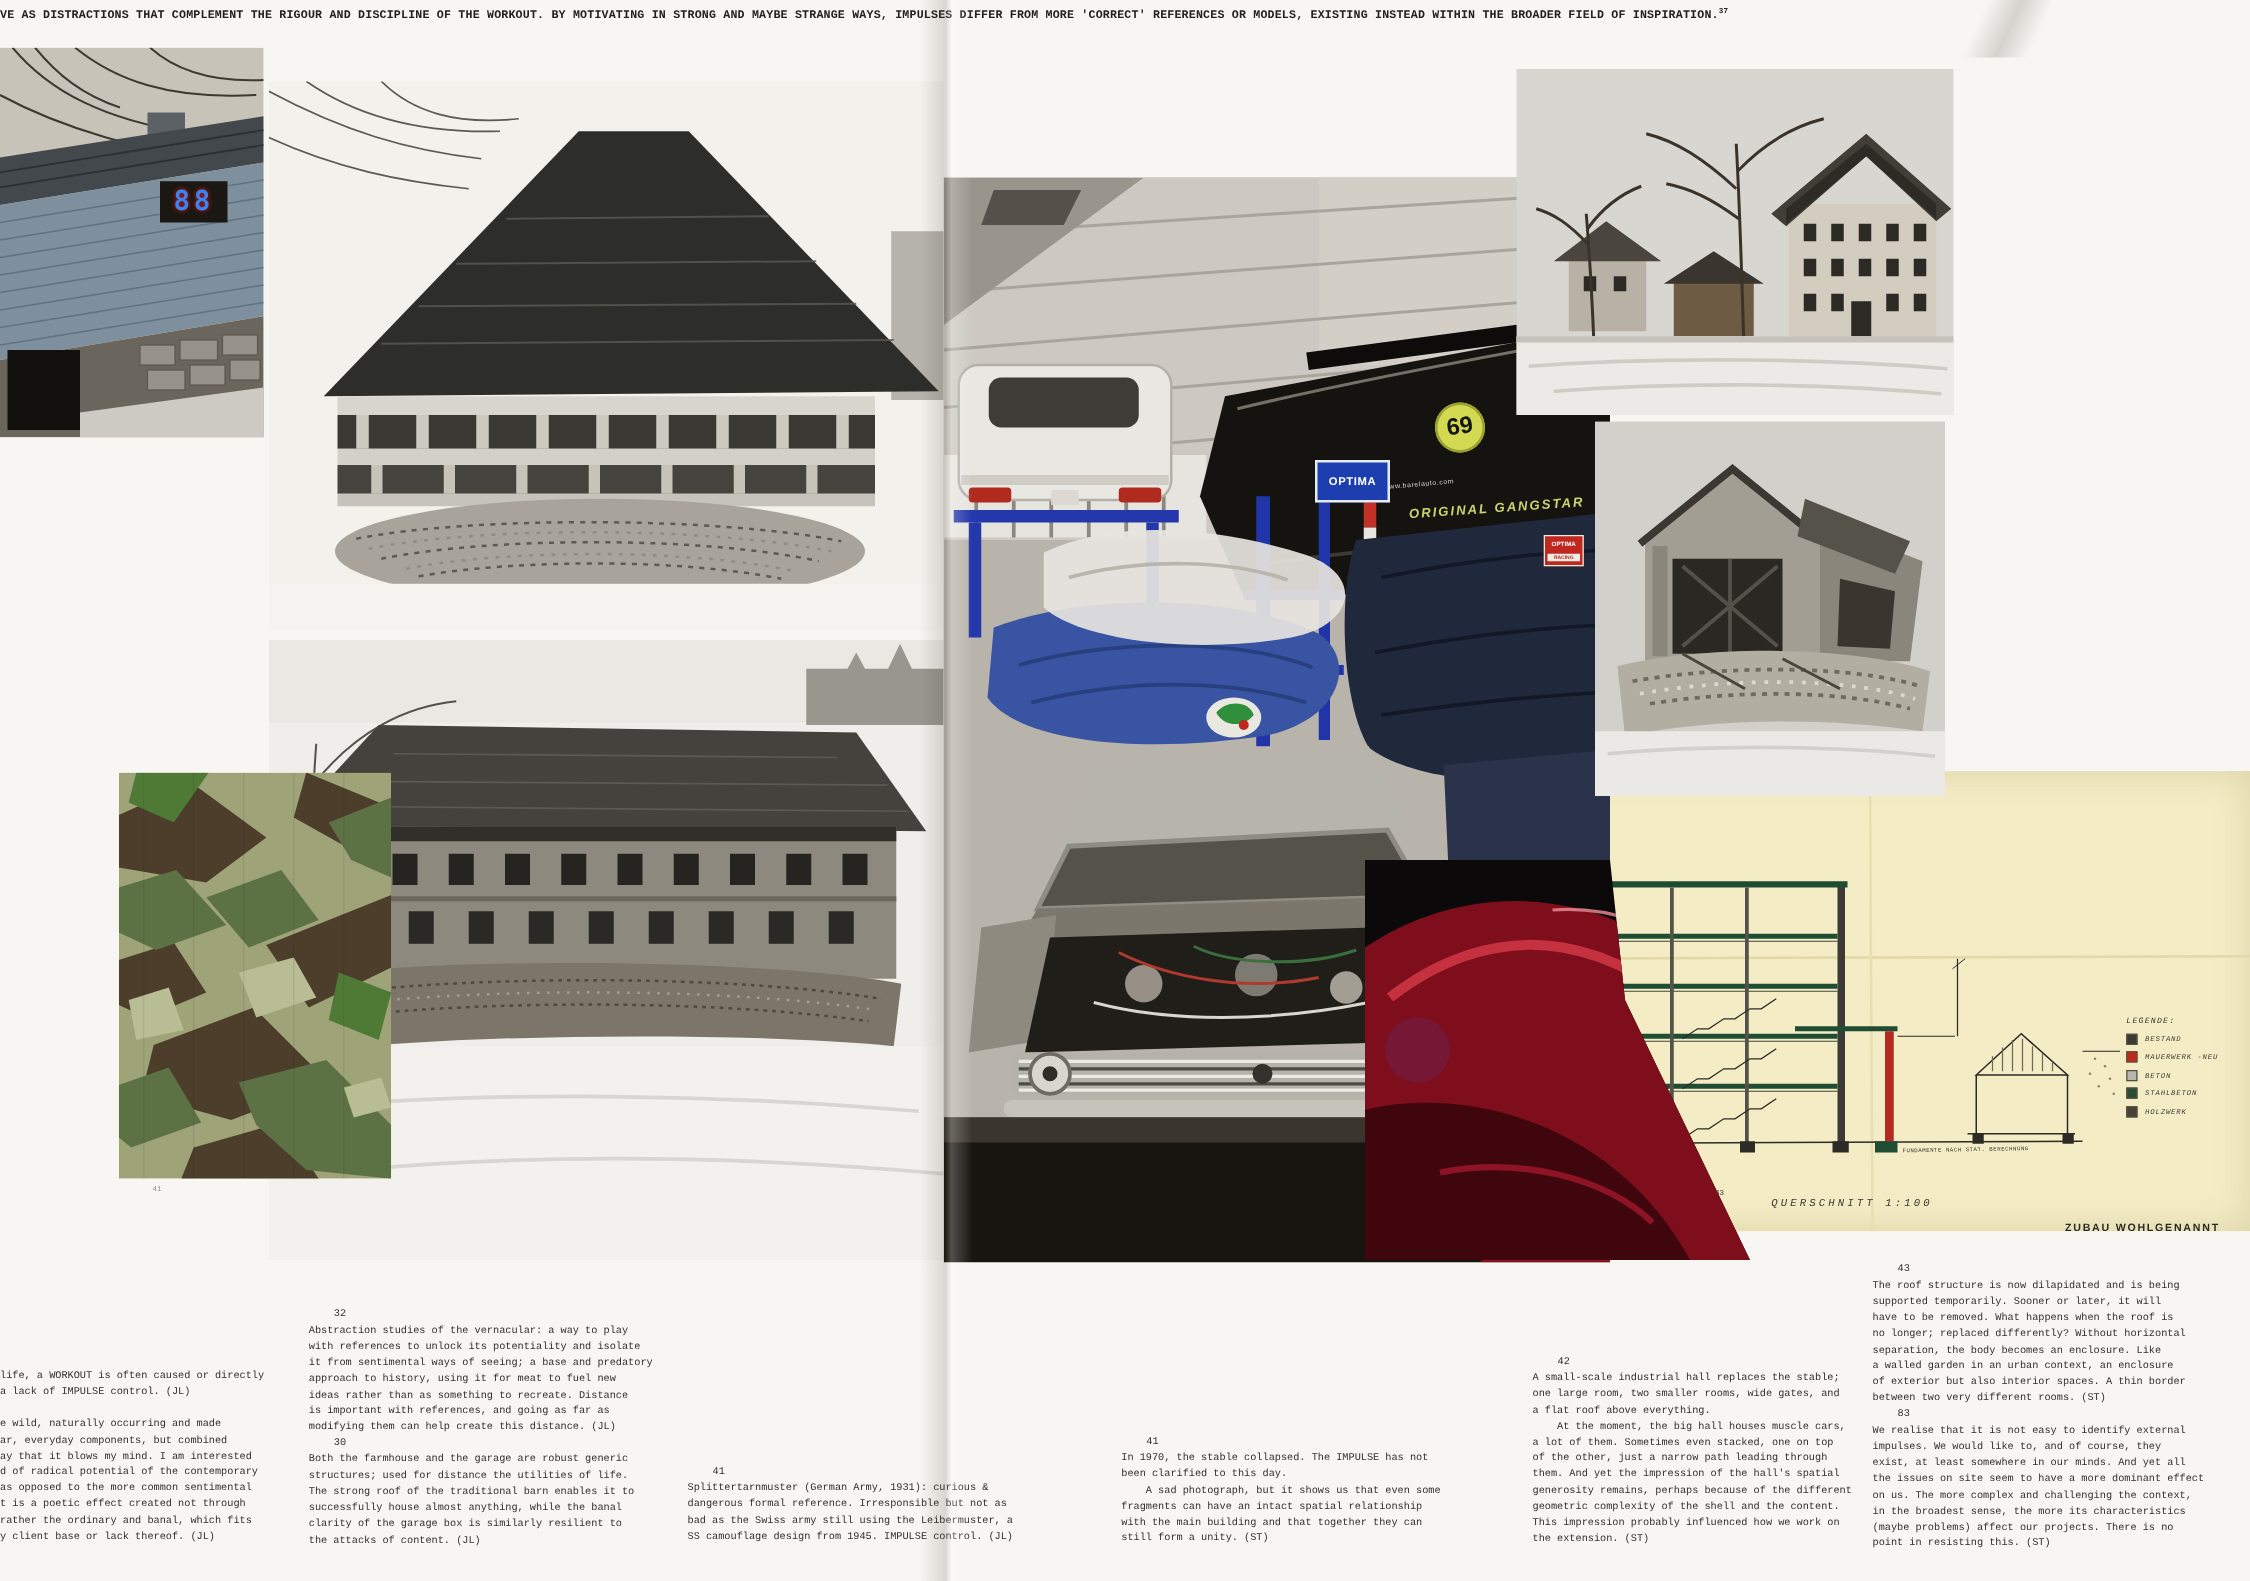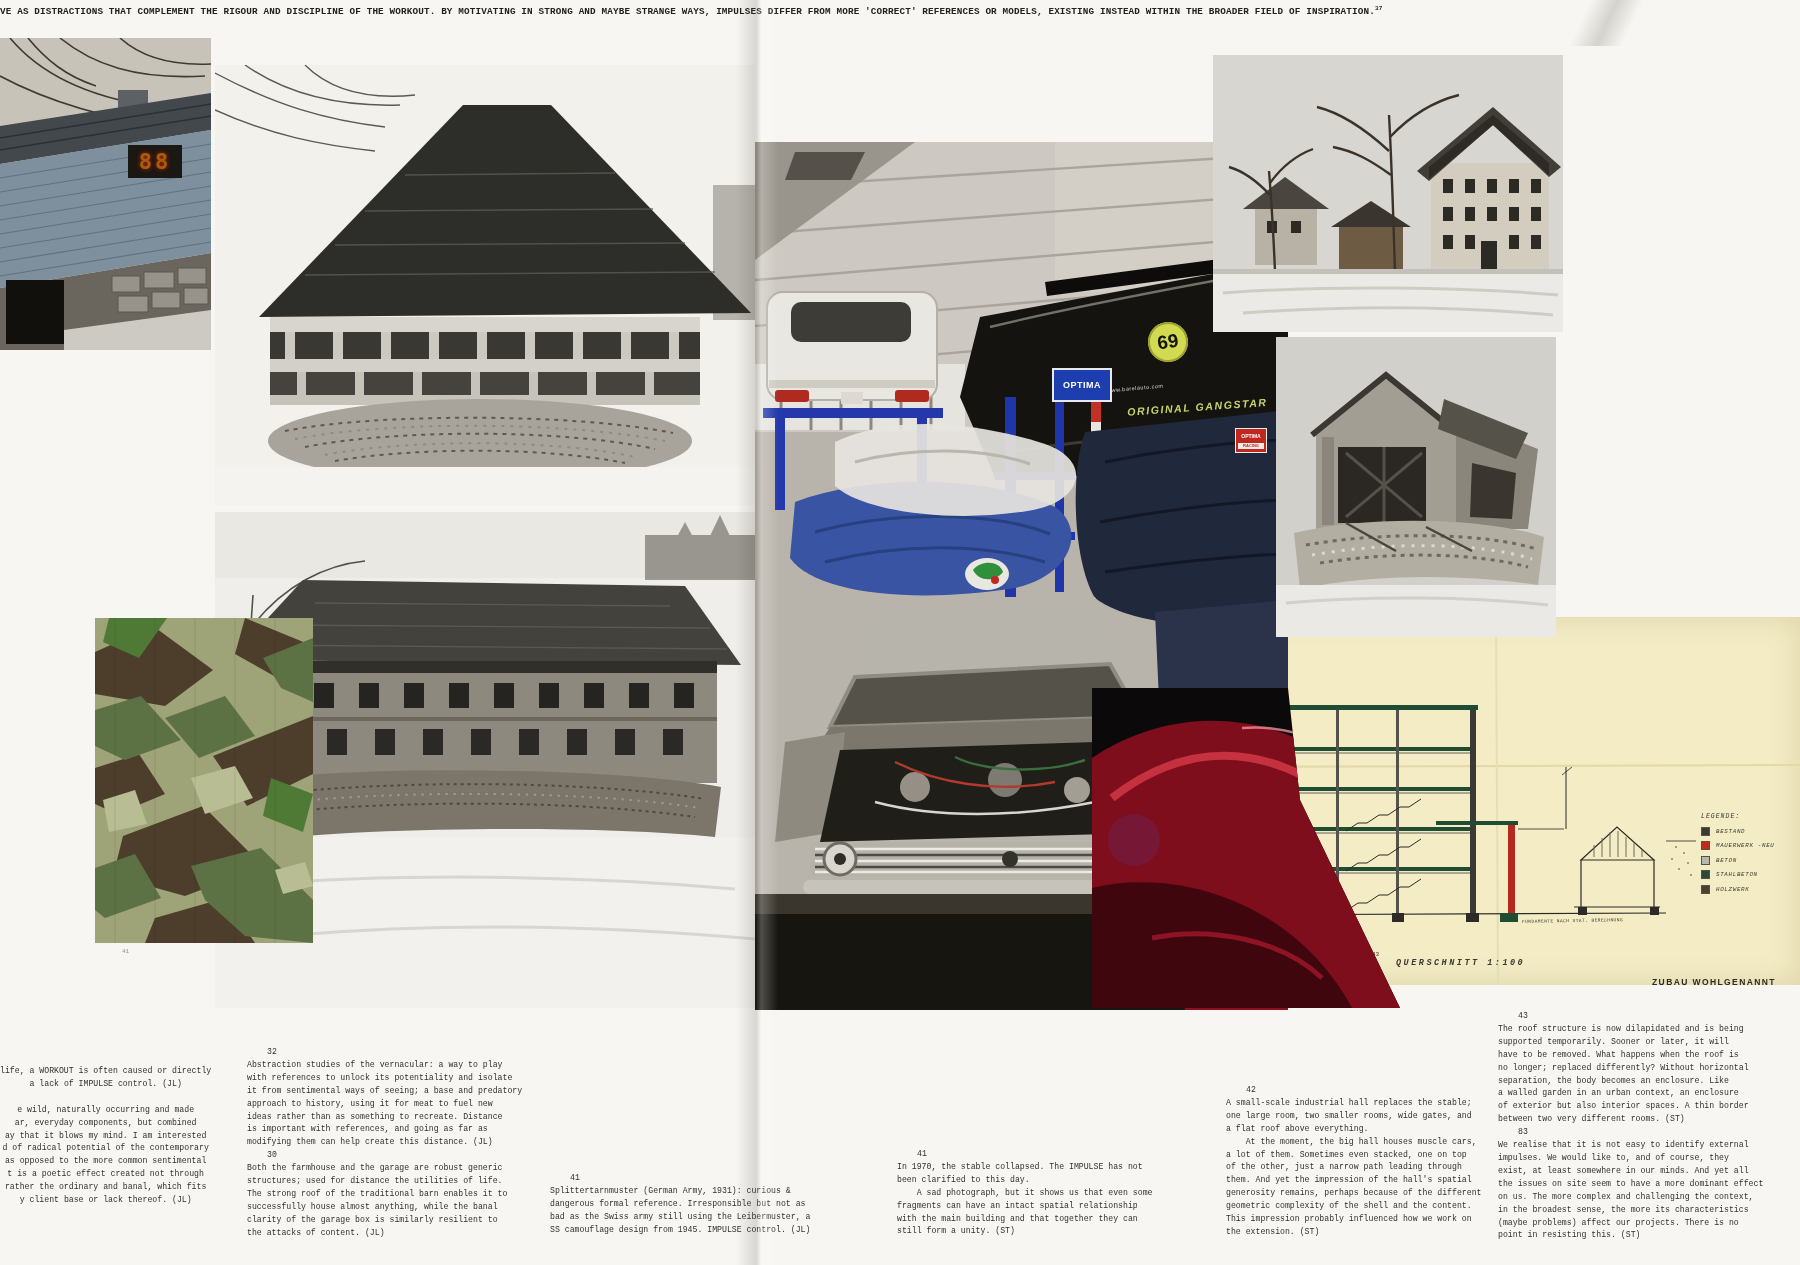--- a/index.html
+++ b/index.html
@@ -11,21 +11,21 @@
           color:#24211d;white-space:nowrap;}
   #header sup{font-size:6px;}
   
   .note{font-size:8.2px;line-height:12.9px;white-space:pre;color:#33302c;}
   .nnum{margin-left:20px;}
   
   .photo{overflow:hidden;}
   .photo svg{display:block;}
   
   .gx{position:absolute;font-family:"Liberation Sans",sans-serif;}
-  #led{left:128px;top:107px;width:54px;height:33px;background:#1b1712;color:#a16207;
+  #led{left:128px;top:107px;width:54px;height:33px;background:#1b1712;color:#3b82f6;
        font-family:"DejaVu Sans Mono",monospace;font-weight:700;font-size:22px;line-height:33px;
        text-align:center;letter-spacing:3px;text-shadow:0 0 4px #d0200f;}
   #gangstar{left:372px;top:256px;width:220px;color:#c9d46a;font-weight:700;font-style:italic;
             font-size:10.5px;letter-spacing:1.6px;transform:rotate(-4deg);white-space:nowrap;}
   #caurl{left:352px;top:243px;color:#d6d4cb;font-size:5.5px;letter-spacing:.5px;transform:rotate(-5deg);}
   #roundel{left:393px;top:180px;width:40px;height:40px;border-radius:50%;background:#d3da52;
            color:#15140f;font-weight:700;font-size:19px;line-height:40px;text-align:center;
            transform:rotate(-8deg);box-shadow:inset 0 0 0 2px #9aa12e;}
   #optblue{left:297px;top:226px;width:56px;height:30px;background:#1d3eae;border:2px solid #e8eaf2;
            color:#fff;font-weight:700;font-size:9px;line-height:30px;text-align:center;letter-spacing:.5px;}
@@ -35,21 +35,21 @@
   
   #drawing{left:1196px;top:617px;width:604px;height:368px;background:#f3ecc5;overflow:hidden;
            box-shadow:inset 0 0 30px rgba(120,100,40,.18);}
   #drawing .dtext{position:absolute;color:#3c3b33;}
   #dlegend{left:505px;top:196px;}
   #dlegend .lg-t{font-size:6.5px;letter-spacing:1px;font-style:italic;color:#34332c;margin-bottom:4px;}
   .lg-row{display:flex;align-items:center;height:14.5px;}
   .lg-sq{width:7px;height:7px;margin-right:6px;border:1px solid #55523f;flex:0 0 auto;}
   .lg-lb{font-size:5.8px;letter-spacing:.7px;font-style:italic;color:#3c3b33;white-space:nowrap;}
   #dsheetnum{left:176px;top:334px;font-size:6px;}
-  #dscale{left:200px;top:341px;font-size:8.5px;font-style:italic;letter-spacing:2.5px;color:#45443a;font-weight:bold;}
+  #dscale{left:221px;top:341px;font-size:8.5px;font-style:italic;letter-spacing:2.5px;color:#45443a;}
   #dfound{left:326px;top:301px;font-size:4.6px;letter-spacing:.4px;transform:rotate(-1deg);}
   #dcaption{left:456px;top:330px;font-family:"Liberation Sans",sans-serif;font-weight:700;
             font-size:8.5px;letter-spacing:1.4px;line-height:15px;color:#2b2a25;white-space:nowrap;margin-top:28px;}
   
   #redcar{left:1092px;top:688px;width:328px;height:320px;
           clip-path:polygon(0 0,196px 0,208px 112px,308px 320px,0 320px);}
   
   #figmark{left:122px;top:948px;font-size:6px;color:#97948d;}
   
   #fold{left:736px;top:0;width:42px;height:1265px;pointer-events:none;
@@ -578,21 +578,21 @@
       <g stroke="#4a463f" stroke-width="2.4">
         <line x1="70" y1="186" x2="120" y2="214"></line>
           <line x1="150" y1="190" x2="196" y2="214"></line>
       </g>
 
       <rect x="0" y="248" width="280" height="52" fill="#eae9e5"></rect>
       <path d="M10,266 C100,258 200,260 272,268" stroke="#d2d0ca" stroke-width="3" fill="none"></path>
     </svg>
   </div>
 
-  <div class="abs note" style="left:0;top:1065px;text-align:center;">life, a WORKOUT is often caused or directly
+  <div class="abs note" style="left:0;top:1095px;">life, a WORKOUT is often caused or directly
 a lack of IMPULSE control. (JL)
 
 e wild, naturally occurring and made
 ar, everyday components, but combined
 ay that it blows my mind. I am interested
 d of radical potential of the contemporary
 as opposed to the more common sentimental
 t is a poetic effect created not through
 rather the ordinary and banal, which fits
 y client base or lack thereof. (JL)</div>

